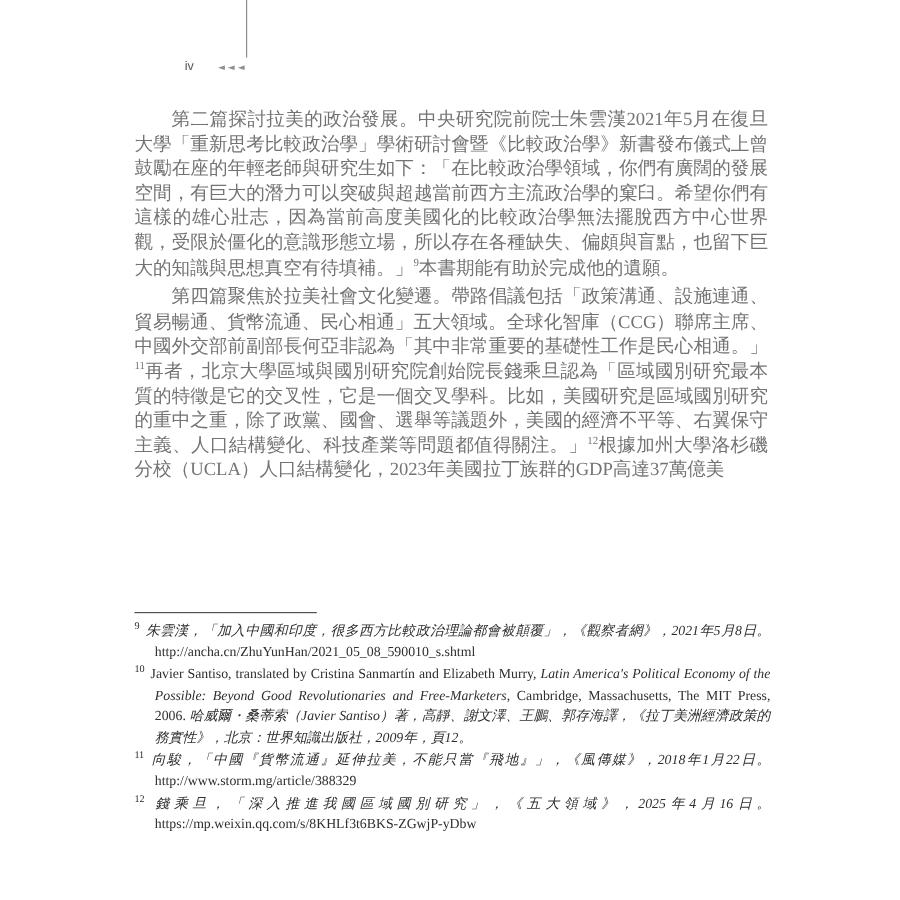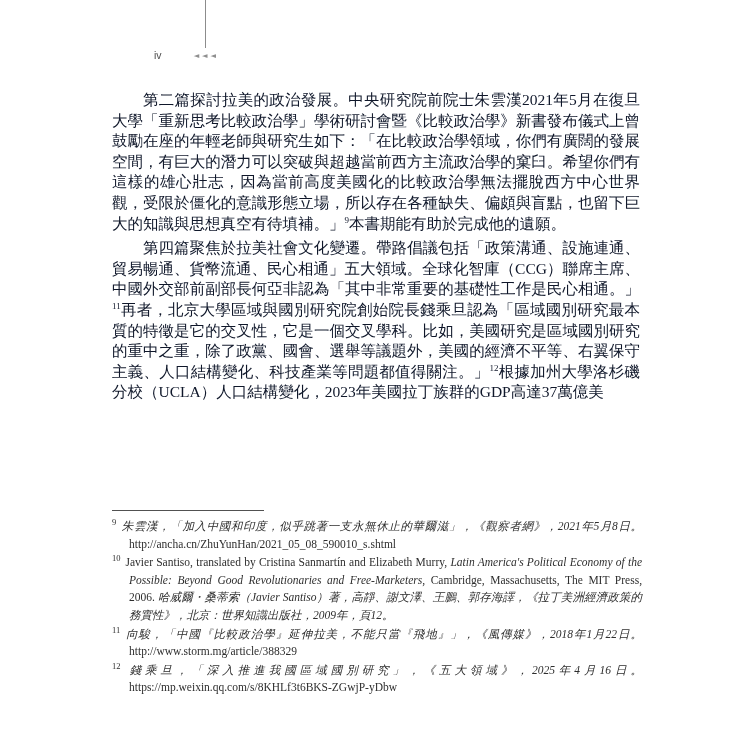--- a/index.html
+++ b/index.html
@@ -6,27 +6,27 @@
   .page{
     position:relative;width:750px;height:750px;background:#ffffff;
     overflow:hidden;color:#242424;
     font-family:"Liberation Serif","DejaVu Serif",serif;
   }
   .crop-mark{position:absolute;left:205px;top:0;width:1px;height:48px;background:#8c8c8c;}
   .page-header{
     position:absolute;left:154px;top:48px;height:14px;
     font-family:"Liberation Sans","DejaVu Sans",sans-serif;
     font-size:10.5px;color:#4f4f4f;white-space:nowrap;
-    display:flex;align-items:center;gap:12px;
+    display:flex;align-items:center;
   }
   .page-header .pagenum{margin-right:13px;}
   .page-header .arrows{font-size:7.5px;color:#8f8f8f;letter-spacing:2.5px;margin-left:7px;font-family:"DejaVu Sans",sans-serif;}
   .body-block{
     position:absolute;left:112px;top:90px;width:528px;
-    font-size:15.5px;line-height:20.6px;text-align:justify;color:#0f172a;
+    font-size:15.5px;line-height:20.6px;text-align:justify;color:#737373;
   }
   .para{margin:0 0 4px 0;text-indent:2em;}
   sup.fn-ref{font-size:9px;line-height:0;vertical-align:super;letter-spacing:0;}
   .fn-area{
     position:absolute;left:112px;top:510px;width:530px;
     font-size:11.5px;line-height:17.6px;color:#2e2e2e;
   }
   .fn-rule{width:152px;border-top:1.5px solid #515151;margin-bottom:7px;}
   .footnote{padding-left:17px;text-indent:-17px;text-align:justify;margin:0 0 1px 0;}
   .fn-num{font-size:8.5px;vertical-align:super;line-height:0;margin-right:5px;font-style:normal;}
@@ -47,19 +47,19 @@
   </div>
 
   <div class="body-block" id="paragraphs">
       <p class="para"><span>第二篇探討拉美的政治發展。中央研究院前院士朱雲漢2021年5月在復旦大學「重新思考比較政治學」學術研討會暨《比較政治學》新書發布儀式上曾鼓勵在座的年輕老師與研究生如下：「在比較政治學領域，你們有廣闊的發展空間，有巨大的潛力可以突破與超越當前西方主流政治學的窠臼。希望你們有這樣的雄心壯志，因為當前高度美國化的比較政治學無法擺脫西方中心世界觀，受限於僵化的意識形態立場，所以存在各種缺失、偏頗與盲點，也留下巨大的知識與思想真空有待填補。」</span><sup class="fn-ref">9</sup><span>本書期能有助於完成他的遺願。</span></p>
       <p class="para"><span>第四篇聚焦於拉美社會文化變遷。帶路倡議包括「政策溝通、設施連通、貿易暢通、貨幣流通、民心相通」五大領域。全球化智庫（CCG）聯席主席、中國外交部前副部長何亞非認為「其中非常重要的基礎性工作是民心相通。」</span><sup class="fn-ref">11</sup><span>再者，北京大學區域與國別研究院創始院長錢乘旦認為「區域國別研究最本質的特徵是它的交叉性，它是一個交叉學科。比如，美國研究是區域國別研究的重中之重，除了政黨、國會、選舉等議題外，美國的經濟不平等、右翼保守主義、人口結構變化、科技產業等問題都值得關注。」</span><sup class="fn-ref">12</sup><span>根據加州大學洛杉磯分校（UCLA）人口結構變化，2023年美國拉丁族群的GDP高達37萬億美</span></p>
     </div>
 
   <div class="fn-area">
     <div class="fn-rule"></div>
     <div id="footnotes">
-        <div class="footnote"><span class="fn-num">9</span><span class="seg-kai">朱雲漢，「加入中國和印度，似乎跳著一支永無休止的華爾滋」，《觀察者網》，2021年5月8日。</span><span class="seg-url">http://ancha.cn/ZhuYunHan/2021_05_08_590010_s.shtml</span></div>
+        <div class="footnote"><span class="fn-num">9</span><span class="seg-kai">朱雲漢，「加入中國和印度，很多西方比較政治理論都會被顛覆」，《觀察者網》，2021年5月8日。</span><span class="seg-url">http://ancha.cn/ZhuYunHan/2021_05_08_590010_s.shtml</span></div>
         <div class="footnote"><span class="fn-num">10</span><span class="seg-latin">Javier Santiso, translated by Cristina Sanmartín and Elizabeth Murry, </span><span class="seg-latin-italic">Latin America's Political Economy of the Possible: Beyond Good Revolutionaries and Free-Marketers</span><span class="seg-latin">, Cambridge, Massachusetts, The MIT Press, 2006. </span><span class="seg-kai">哈威爾・桑蒂索（Javier Santiso）著，高靜、謝文澤、王鵬、郭存海譯，《拉丁美洲經濟政策的務實性》，北京：世界知識出版社，2009年，頁12。</span></div>
-        <div class="footnote"><span class="fn-num">11</span><span class="seg-kai">向駿，「中國『比較政治學』延伸拉美，不能只當『飛地』」，《風傳媒》，2018年1月22日。</span><span class="seg-url">http://www.storm.mg/article/388329</span></div>
+        <div class="footnote"><span class="fn-num">11</span><span class="seg-kai">向駿，「中國『貨幣流通』延伸拉美，不能只當『飛地』」，《風傳媒》，2018年1月22日。</span><span class="seg-url">http://www.storm.mg/article/388329</span></div>
         <div class="footnote"><span class="fn-num">12</span><span class="seg-kai">錢乘旦，「深入推進我國區域國別研究」，《五大領域》，2025年4月16日。</span><span class="seg-url">https://mp.weixin.qq.com/s/8KHLf3t6BKS-ZGwjP-yDbw</span></div>
       </div>
   </div>
 </div>
 
 </body></html>

